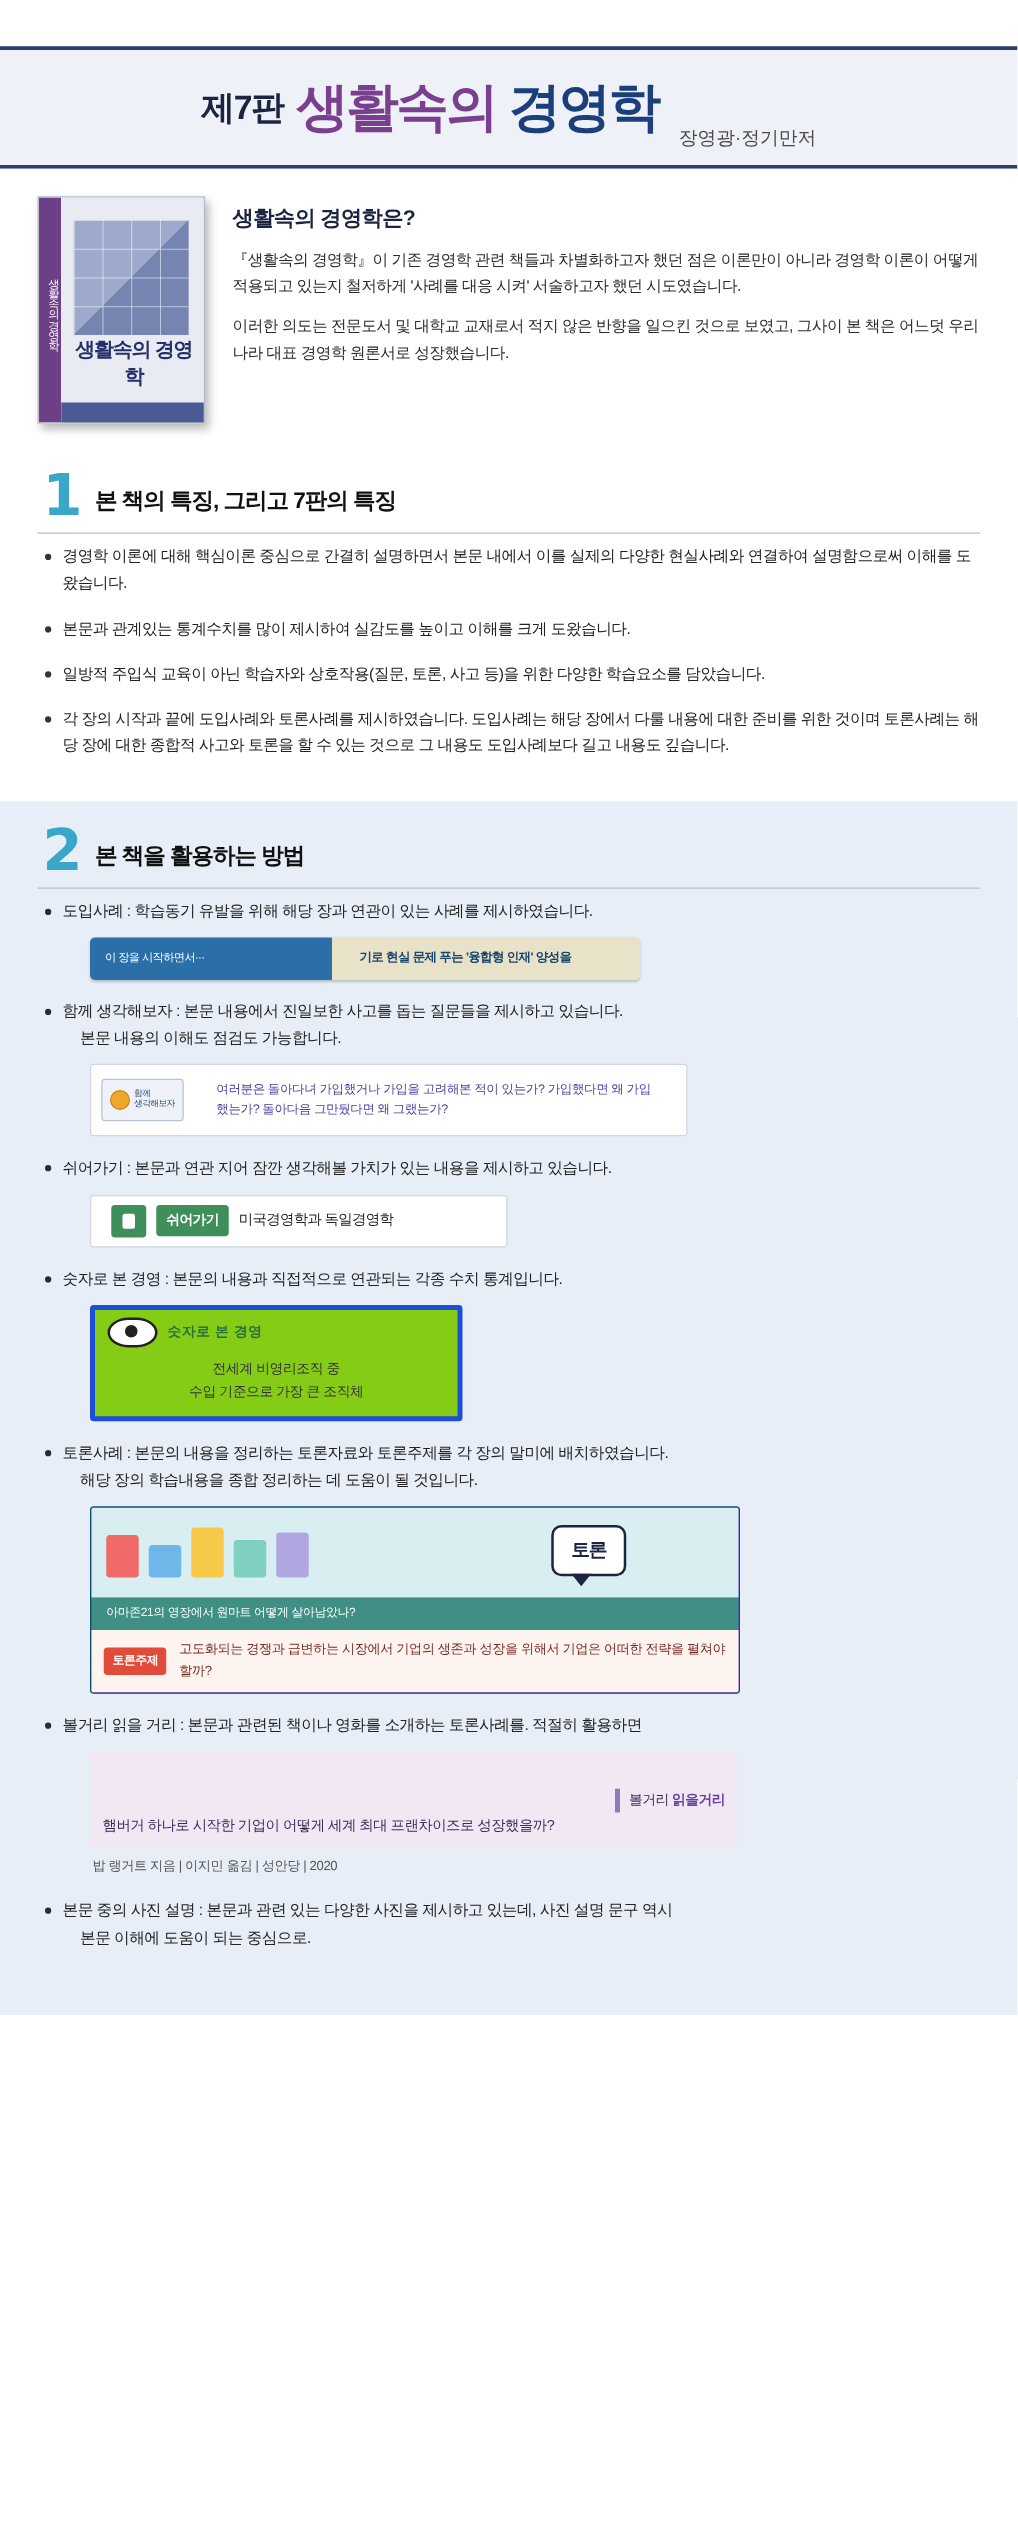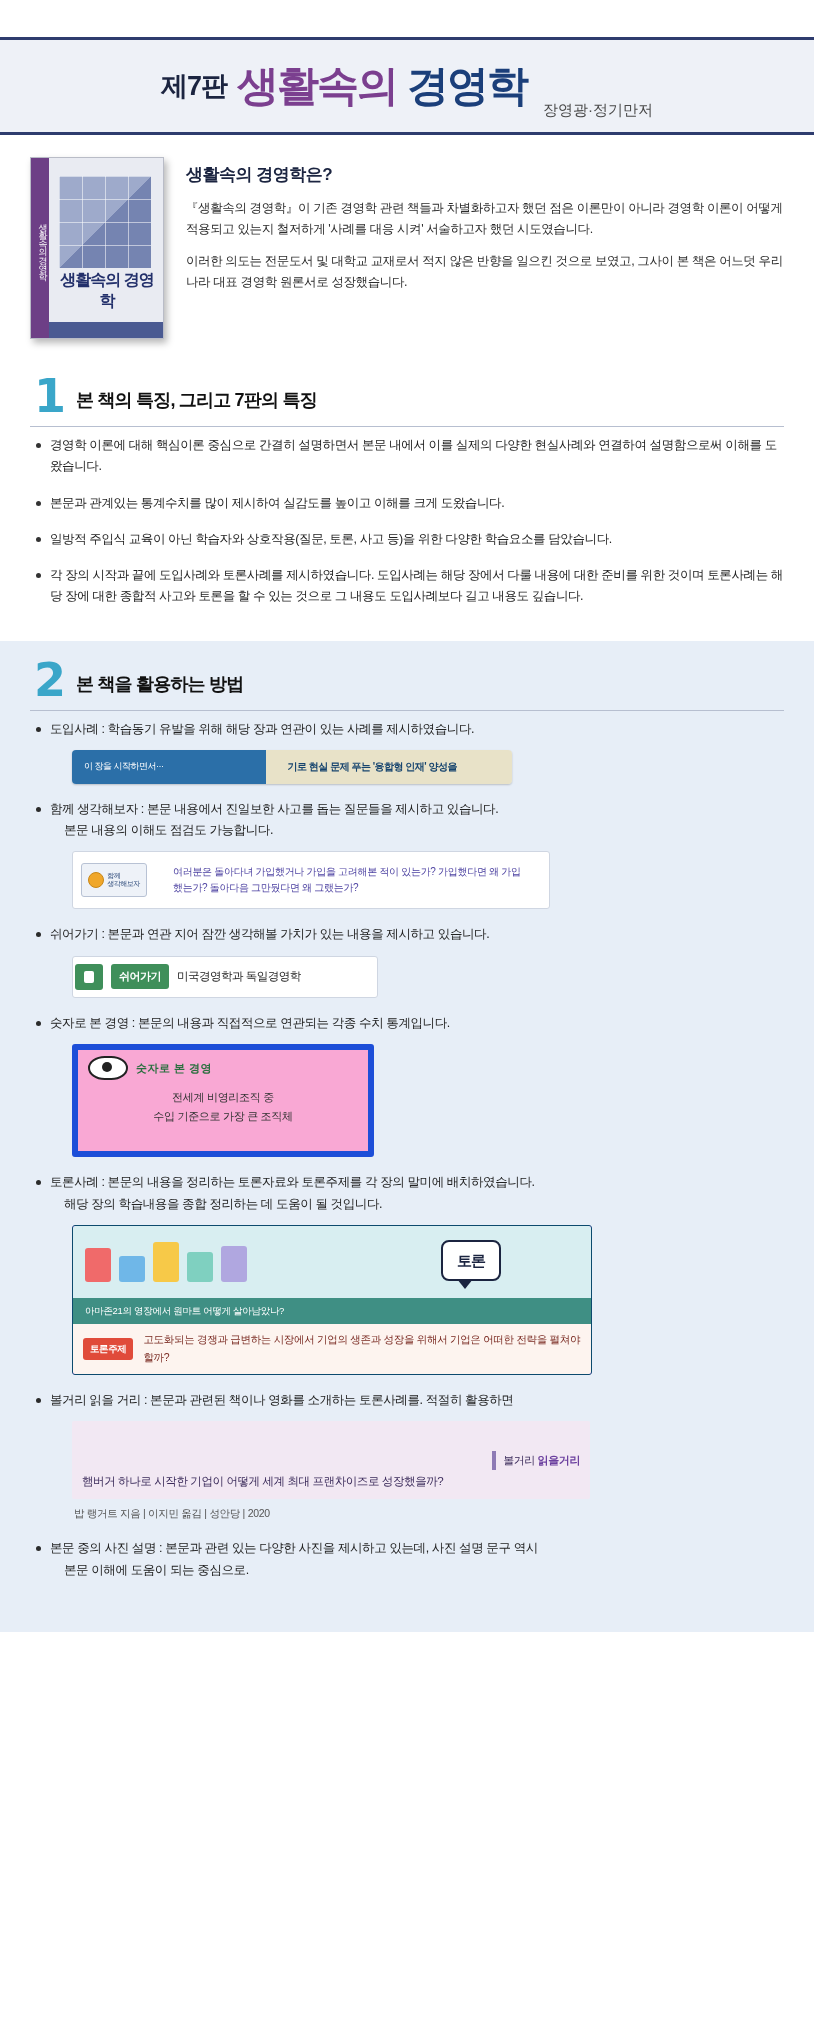--- a/index.html
+++ b/index.html
@@ -115,33 +115,33 @@
   .s-think-badge{
     flex:0 0 64px;height:32px;border:1px solid #b8c2d4;border-radius:3px;
     background:#eef2f8;display:flex;align-items:center;justify-content:center;gap:3px;
   }
   .s-think-badge .dot{width:14px;height:14px;border-radius:50%;background:#f0a72a;border:1px solid #c88718;}
   .s-think-badge .tx{font-size:7px;color:#2d4a7a;line-height:1.15;letter-spacing:-.5px;}
   .s-think-text{font-size:10px;color:#4a3fa0;line-height:1.6;letter-spacing:-.3px;}
 
   .s-rest{
     width:300px;height:40px;border:1px solid #cfd6e2;background:#fff;border-radius:3px;
-    display:flex;align-items:center;gap:8px;padding:0 2px;
+    display:flex;align-items:center;gap:8px;padding:0 16px;
   }
   .s-rest-icon{
     width:28px;height:26px;background:#3f8f5a;border-radius:3px;position:relative;
   }
   .s-rest-icon:after{content:"";position:absolute;left:9px;top:7px;width:10px;height:12px;background:#fff;border-radius:2px;}
   .s-rest-tag{
     background:#3f8f5a;color:#fff;font-size:11px;font-weight:bold;padding:3px 8px;border-radius:3px;letter-spacing:-.5px;
   }
   .s-rest-label{font-size:11.5px;color:#222;letter-spacing:-.5px;}
 
   .s-num{
-    width:270px;border:6px solid #1d4ed8;background:#f9a8d4;border-radius:3px;padding:6px 10px 26px 10px;
+    width:270px;border:4px solid #1d4ed8;background:#84cc16;border-radius:3px;padding:6px 10px 10px 10px;
   }
   .s-num-top{display:flex;align-items:center;gap:8px;}
   .s-num-eye{
     width:36px;height:20px;border:2px solid #222;border-radius:50%/60%;position:relative;background:#fff;
   }
   .s-num-eye:after{content:"";position:absolute;left:12px;top:4px;width:10px;height:10px;border-radius:50%;background:#222;}
   .s-num-title{font-size:11px;font-weight:bold;color:#2a6f3f;letter-spacing:.5px;}
   .s-num-body{font-size:11px;color:#333;text-align:center;margin-top:8px;line-height:1.7;letter-spacing:-.3px;}
 
   .s-debate{width:518px;border:1px solid #0c4a6e;border-radius:3px;overflow:hidden;background:#6d28d9;}

